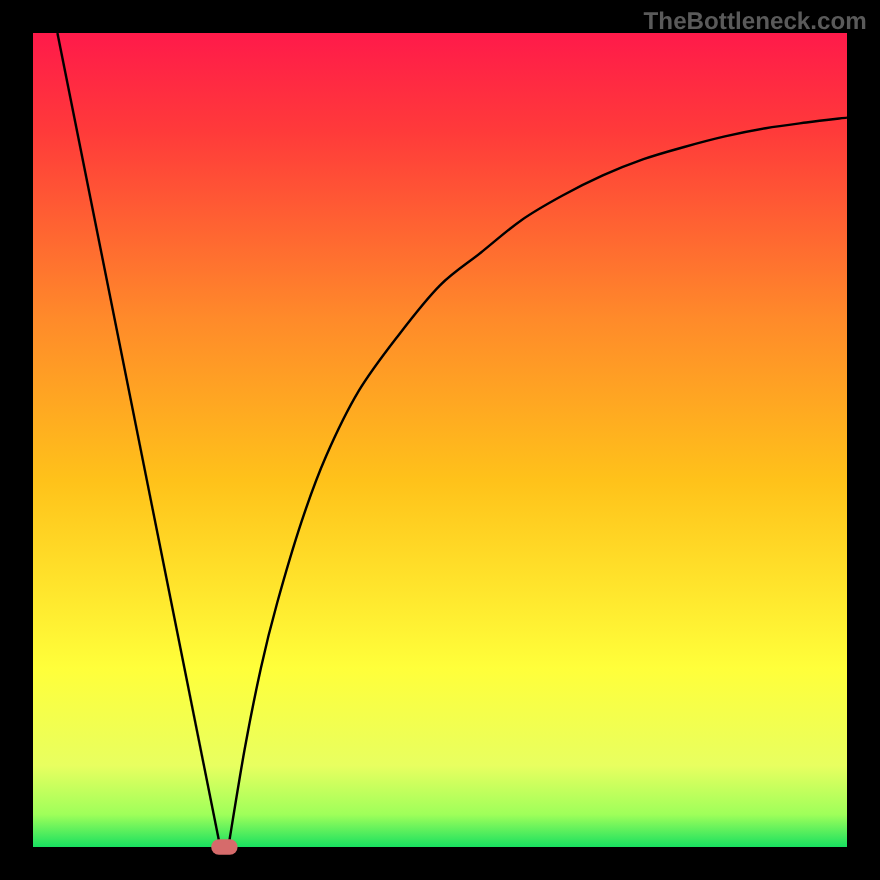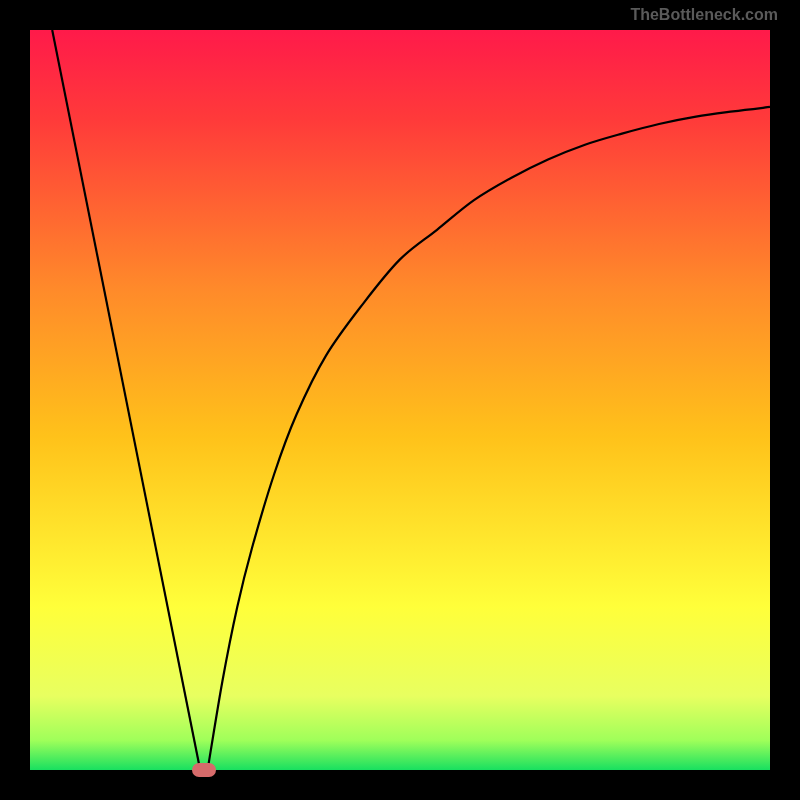--- a/index.html
+++ b/index.html
@@ -7,23 +7,23 @@
     padding: 0;
     width: 800px;
     height: 800px;
     background: #000;
     font-family: Arial, sans-serif;
     overflow: hidden;
   }
   .watermark {
     position: absolute;
     top: 6px;
-    right: 22px;
+    right: 12px;
     color: #5a5a5a;
-    font-size: 16px;
+    font-size: 22px;
     font-weight: bold;
     z-index: 10;
   }
   .chart-frame {
     position: absolute;
     top: 30px;
     left: 30px;
     width: 740px;
     height: 740px;
     background: #000;

